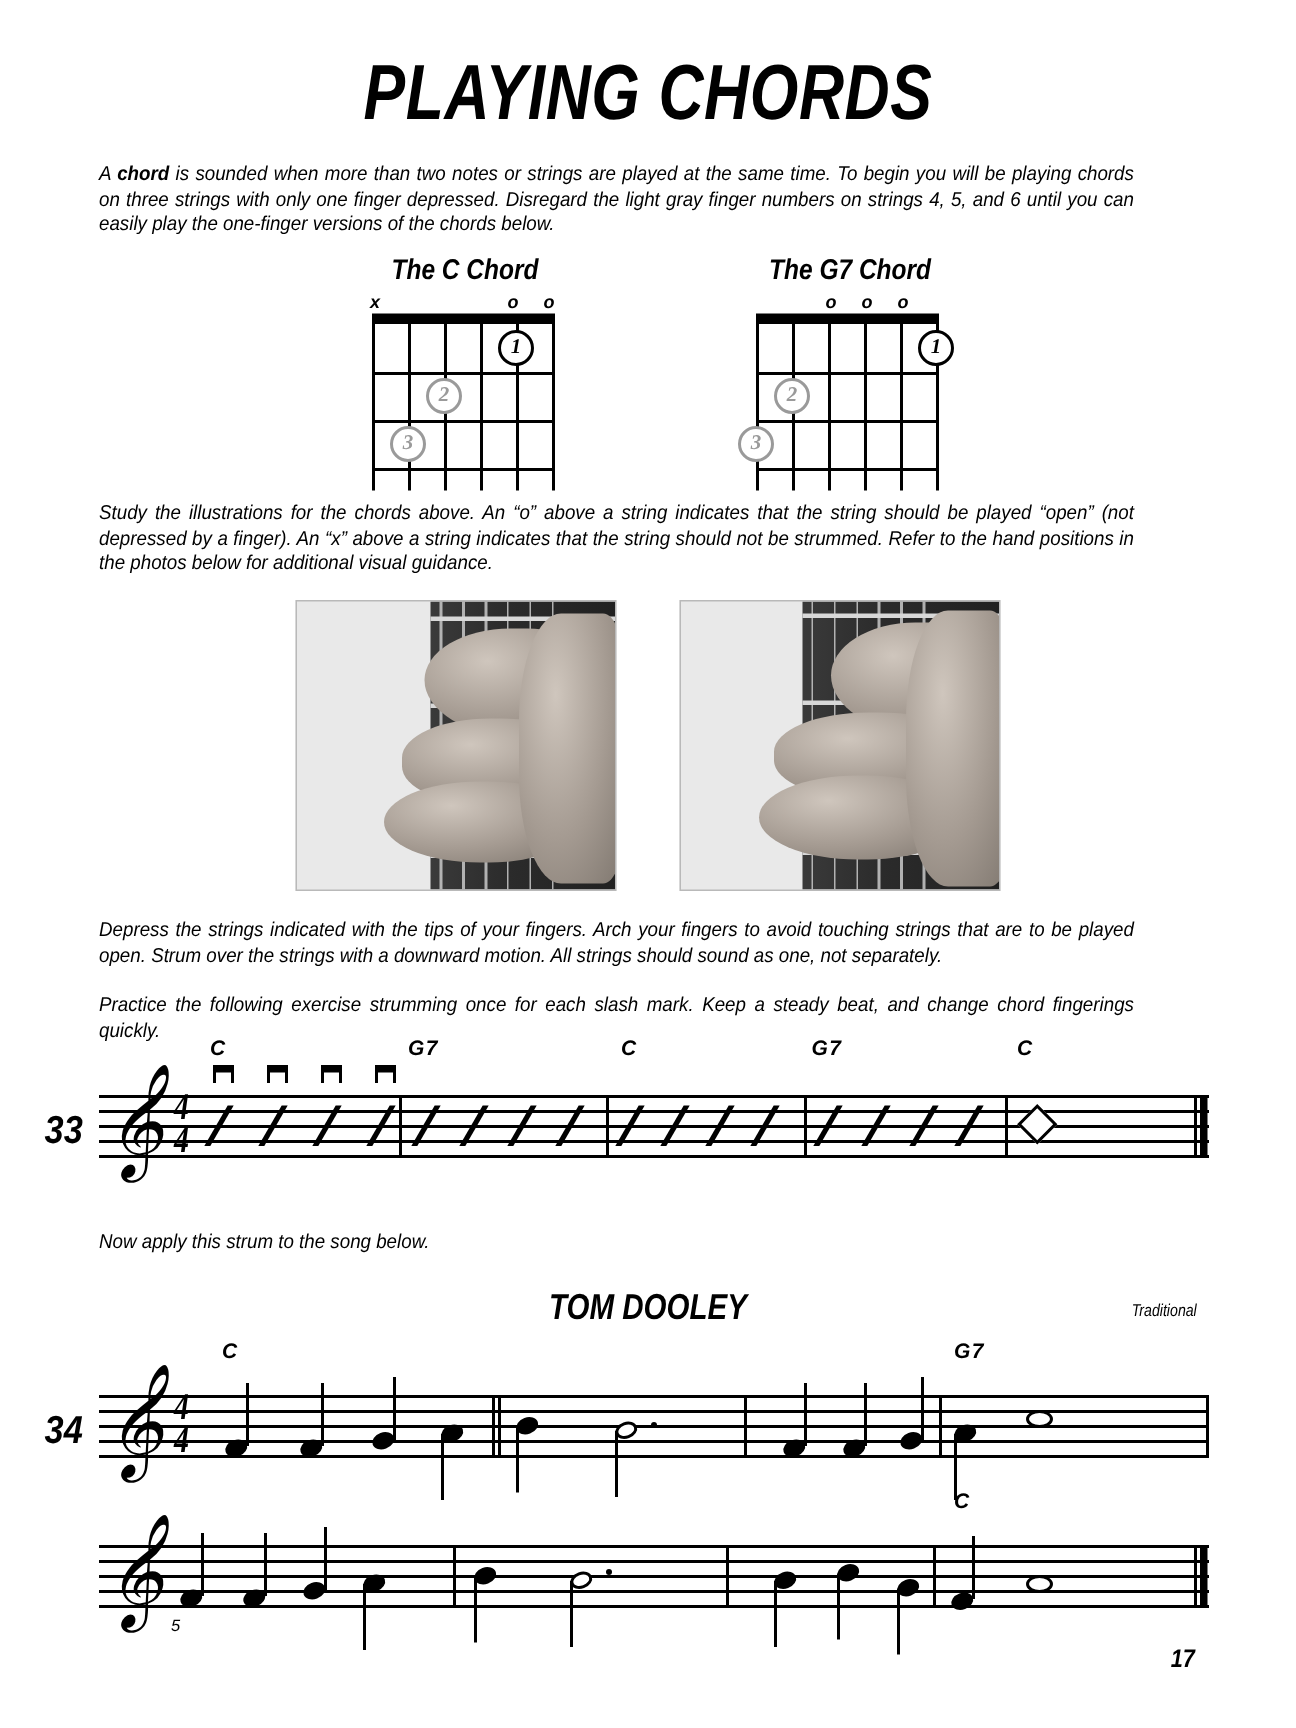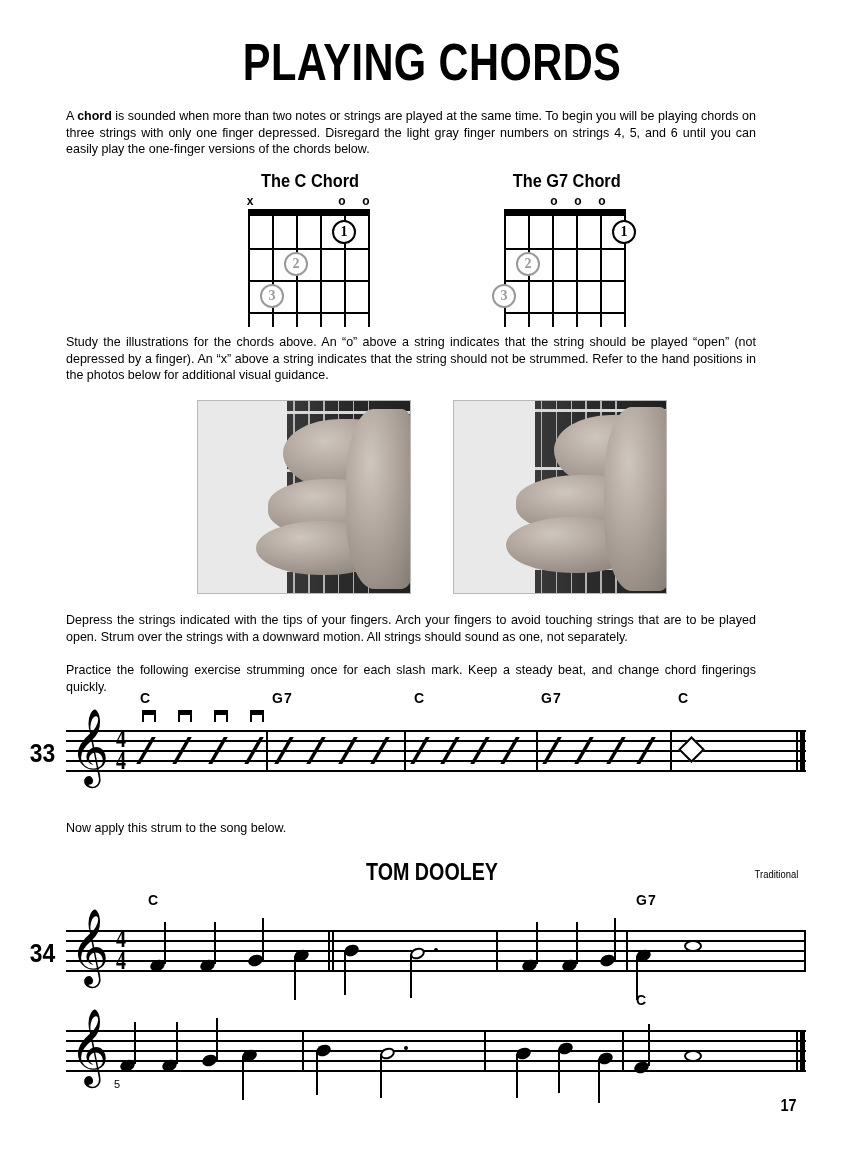--- a/index.html
+++ b/index.html
@@ -5,21 +5,21 @@
   * { box-sizing: border-box; }
   html, body { margin:0; padding:0; }
   body {
     width:864px; height:1152px;
     background:#ffffff;
     font-family:"Liberation Sans", sans-serif;
     color:#000;
     position:relative;
     overflow:hidden;
   }
-  .page { position:absolute; inset:0; }
+  .page { position:absolute; inset:0;font-style:italic; }
 
   
   .page-title{
     position:absolute; left:0; right:0; top:36px;
     text-align:center;
     font-family:"Liberation Sans Narrow","Liberation Sans",sans-serif;
     font-weight:bold;
     font-size:52px;
     letter-spacing:0.5px;
     transform:scaleX(0.80);

